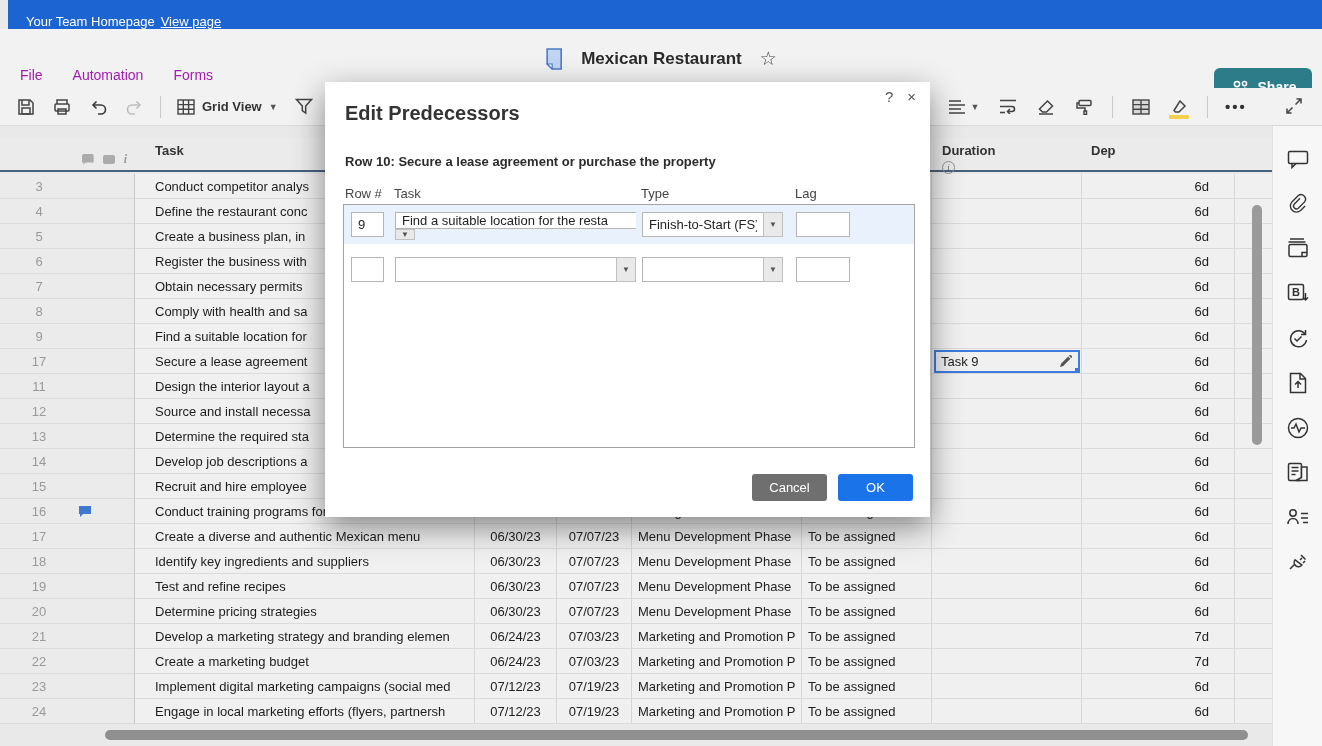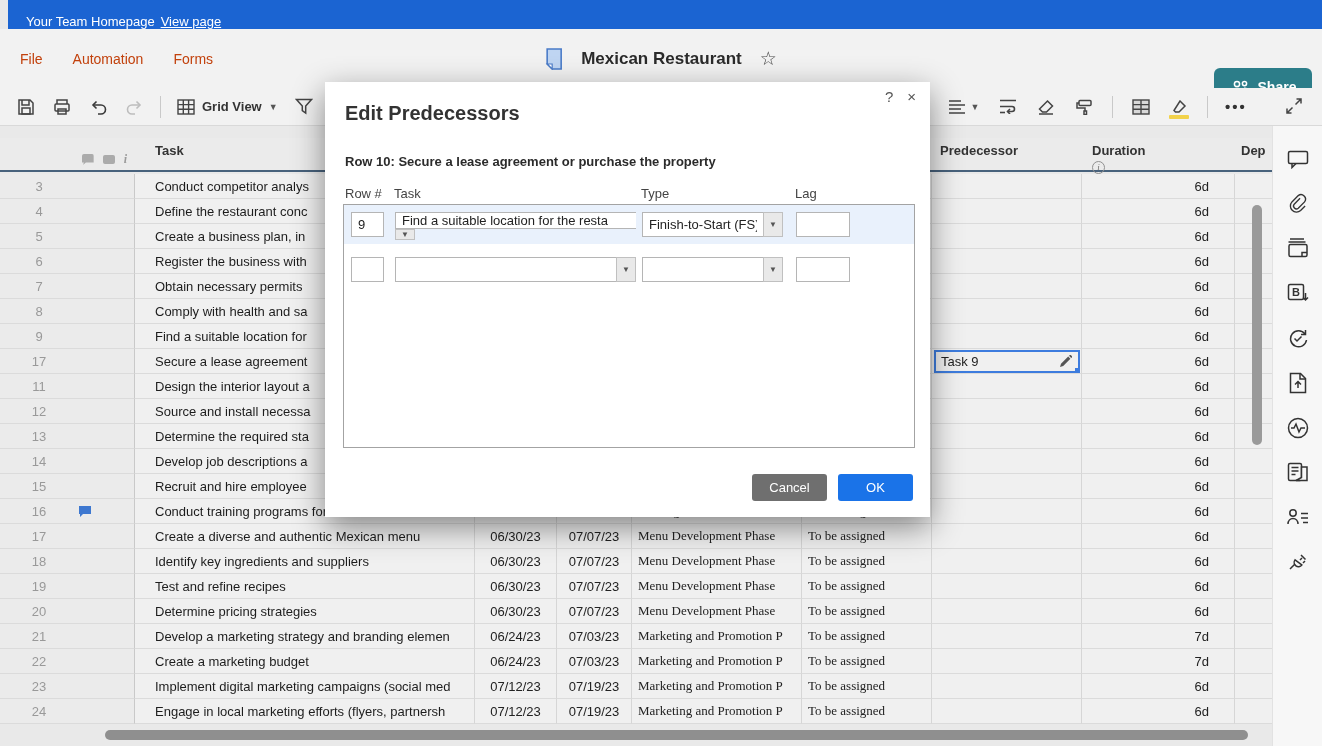--- a/index.html
+++ b/index.html
@@ -10,21 +10,21 @@
     font-family:"Liberation Sans", sans-serif;
     color:#222;
   }
   
   .banner { position:absolute; left:8px; top:0; width:1322px; height:29px;
     background:var(--banner-blue,#1B64D2); display:flex; align-items:flex-end;
     padding-left:18px; color:#fff; font-size:13px; gap:6px; }
   .banner a { color:#fff; text-decoration:underline; cursor:pointer; }
   
   .menubar { position:absolute; left:0; top:29px; width:1322px; height:59px; background:#F2F2F2; }
-  .menus { position:absolute; left:20px; top:0; height:59px; display:flex; align-items:center; gap:30px; font-size:14px; color:#c2410c; }
+  .menus { position:absolute; left:20px; top:16px; height:59px; display:flex; align-items:center; gap:30px; font-size:14px; color:#a21caf; }
   .menu-item { cursor:pointer; }
   .title-wrap { position:absolute; left:50%; top:0; transform:translateX(-50%); height:59px; display:flex; align-items:center; gap:18px; }
   .sheet-title { font-size:17px; font-weight:bold; color:#2b2b2b; }
   .star { font-size:19px; color:#444; cursor:pointer; }
   .share-btn { position:absolute; right:10px; top:39px; width:98px; height:37px;
     background:var(--share-teal,#2C7D89); border:none; border-radius:6px; color:#fff;
     font-size:14px; font-weight:bold; display:flex; align-items:center; justify-content:center; gap:8px; cursor:pointer;
     font-family:"Liberation Sans", sans-serif; }
   
   .toolbar { position:absolute; left:0; top:88px; width:1322px; height:38px; background:#F2F2F2; border-bottom:1px solid #D9D9D9; }
@@ -57,21 +57,21 @@
     font-family:"Liberation Serif",serif; font-style:italic; margin-top:2px; }
   .grow { display:flex; height:25px; font-size:13px; }
   .grow .gc { border-right:1px solid #D6D6D6; border-bottom:1px solid #DBDBDB; background:#F0F0F0;
     display:flex; align-items:center; overflow:hidden; white-space:nowrap; }
   .grow .c-num { background:#EBEBEB; border-right:1px solid #C9C9C9; }
   .grow .c-dep { border-right:none; }
   .num-label { width:78px; text-align:center; color:#999; }
   .row-cicon { width:20px; display:flex; align-items:center; }
   .grow .c-task { padding-left:20px; color:#1d1d1d; }
   .grow .c-d1, .grow .c-d2 { justify-content:center; }
-  .grow .c-phase, .grow .c-asg { padding-left:6px;font-family:Liberation Serif, serif; }
+  .grow .c-phase, .grow .c-asg { padding-left:6px; }
   .grow .c-dur { justify-content:flex-end; padding-right:25px; }
   .predsel { position:relative; margin-left:2px; width:146px; height:23px; border:2px solid var(--selection-blue,#3D7CDE);
     background:#F0F0F0; display:flex; align-items:center; padding-left:5px; gap:4px; }
   .predsel .ptxt { flex:1; }
   .fill-handle { position:absolute; right:-2px; bottom:-2px; width:5px; height:5px; background:var(--selection-blue,#3D7CDE); }
   .vscroll { position:absolute; right:10px; top:79px; width:10px; height:240px; background:#9A9A9A; border-radius:5px; }
   .hscroll-track { position:absolute; left:18px; right:14px; bottom:5px; height:12px; }
   .hscroll { position:absolute; left:87px; right:10px; top:1px; height:10px; background:#8F8F8F; border-radius:5px; }
   
   .rail { position:absolute; right:0; top:126px; width:50px; bottom:0; background:#F7F7F7; border-left:1px solid #E2E2E2; }
@@ -246,23 +246,20 @@
           <span class="hb bubble"></span>
           <span class="hb"></span>
           <span class="hi">i</span>
         </span>
       </div>
       <div class="gc c-task"><span>Task</span></div>
       <div class="gc c-d1"></div>
       <div class="gc c-d2"></div>
       <div class="gc c-phase"></div>
       <div class="gc c-asg"></div>
-      <div class="gc c-pred">
-        <span>Predecessor</span>
-      </div>
       <div class="gc c-dur">
         <div><span>Duration</span><br><span class="info-circ">i</span></div>
       </div>
       <div class="gc c-dep"><span>Dep</span></div>
     </div>
     <div style="position:absolute; left:0; top:48px; right:0;">
         <div class="grow">
           <div class="gc c-num">
             <span class="num-label">3</span>
             <span class="row-cicon"></span>

